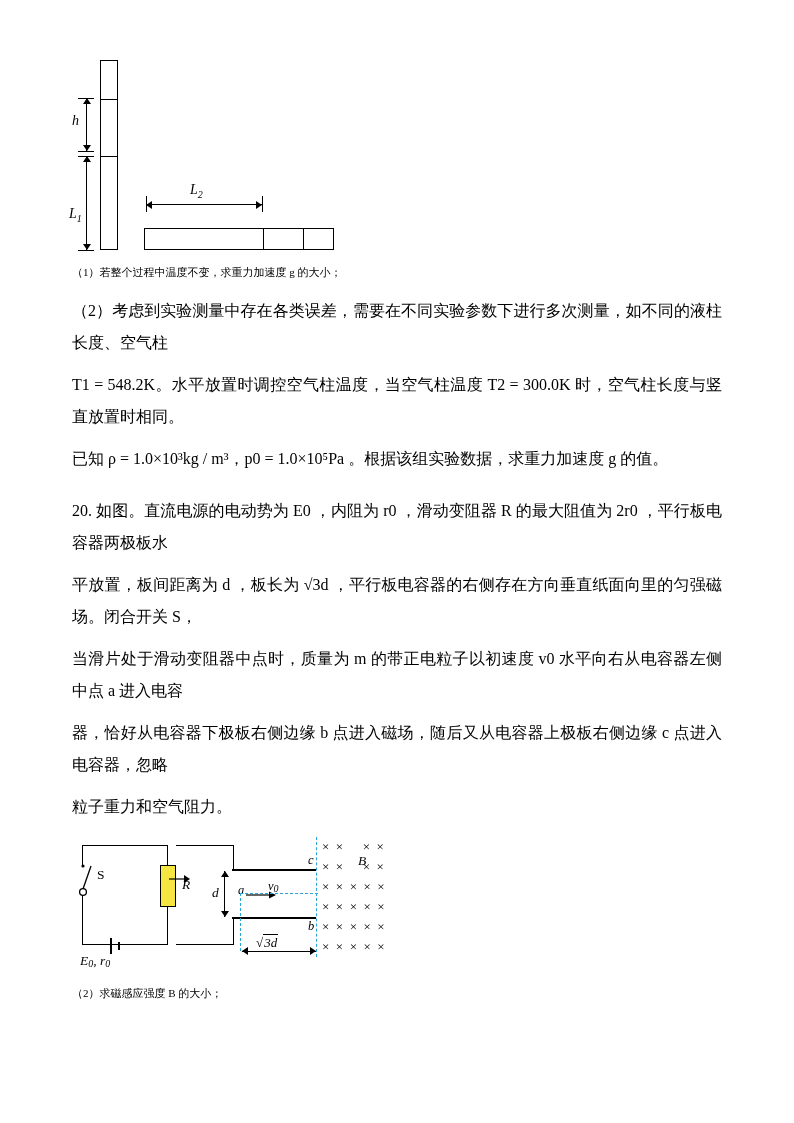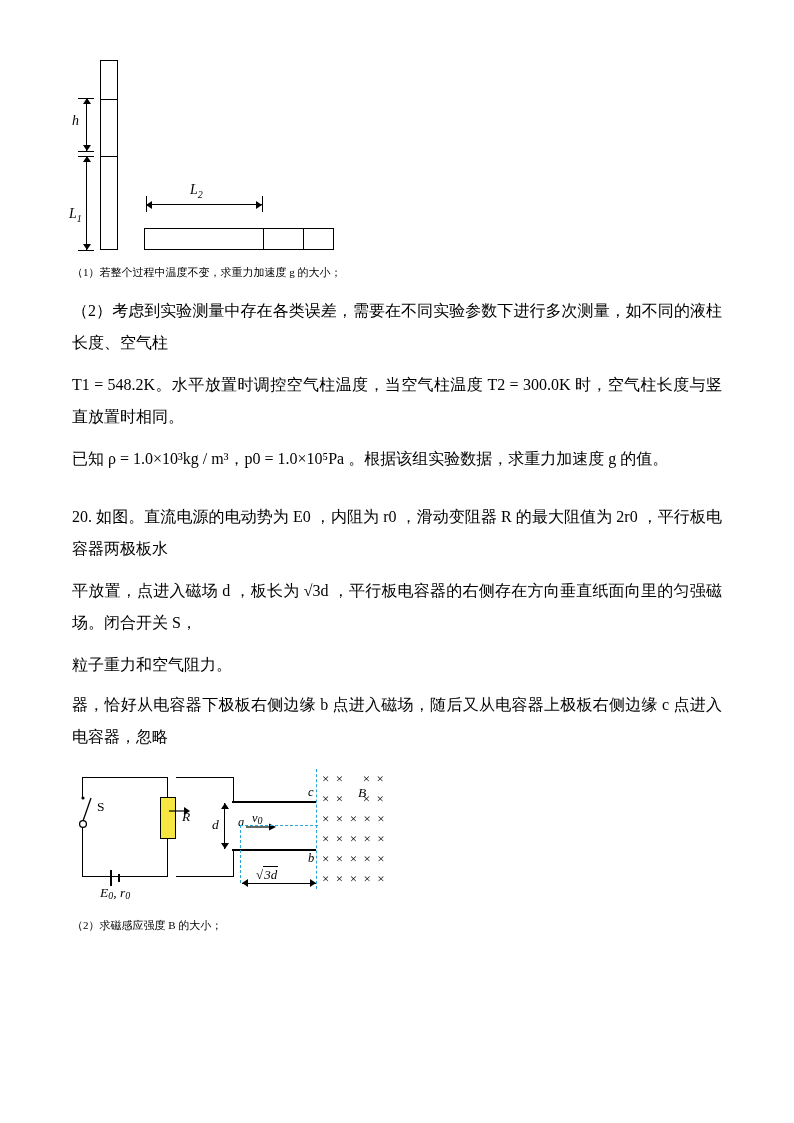--- a/index.html
+++ b/index.html
@@ -218,26 +218,27 @@
     <div class="arrow-h" style="left:74px; top:148px; width:116px;"></div>
     <div class="tick" style="left:74px; top:140px; width:1px; height:16px;"></div>
     <div class="tick" style="left:190px; top:140px; width:1px; height:16px;"></div>
     <div class="dim" style="left:118px; top:126px;"><i>L</i><sub>2</sub></div>
   </div>
 
   <p class="item">（1）若整个过程中温度不变，求重力加速度 g 的大小；</p>
 
   <p class="para">（2）考虑到实验测量中存在各类误差，需要在不同实验参数下进行多次测量，如不同的液柱长度、空气柱</p>
   <p class="para">T1 = 548.2K。水平放置时调控空气柱温度，当空气柱温度 T2 = 300.0K 时，空气柱长度与竖直放置时相同。</p>
-  <p class="para" style="margin-bottom:26px;">已知 ρ = 1.0×10³kg / m³，p0 = 1.0×10⁵Pa 。根据该组实验数据，求重力加速度 g 的值。</p>
+  <p class="para" style="margin-bottom:20px;">已知 ρ = 1.0×10³kg / m³，p0 = 1.0×10⁵Pa 。根据该组实验数据，求重力加速度 g 的值。</p>
 
   <p class="para"><span>20.</span> <span>如图。直流电源的电动势为 E0 ，内阻为 r0 ，滑动变阻器 R 的最大阻值为 2r0 ，平行板电容器两极板水</span></p>
-  <p class="para">平放置，点进入磁场 d ，板长为 √3d ，平行板电容器的右侧存在方向垂直纸面向里的匀强磁场。闭合开关 S，</p>
+  <p class="para">平放置，板间距离为 d ，板长为 √3d ，平行板电容器的右侧存在方向垂直纸面向里的匀强磁场。闭合开关 S，</p>
+  <p class="para">当滑片处于滑动变阻器中点时，质量为 m 的带正电粒子以初速度 v0 水平向右从电容器左侧中点 a 进入电容</p>
+  <p class="para">器，恰好从电容器下极板右侧边缘 b 点进入磁场，随后又从电容器上极板右侧边缘 c 点进入电容器，忽略</p>
   <p class="para" style="margin-bottom:8px;">粒子重力和空气阻力。</p>
-  <p class="para">器，恰好从电容器下极板右侧边缘 b 点进入磁场，随后又从电容器上极板右侧边缘 c 点进入电容器，忽略</p>
 
   <div class="fig-circuit">
 
     <div class="wire" style="left:10px; top:14px; width:86px; height:1.4px;"></div>
     <div class="wire" style="left:10px; top:14px; width:1.4px; height:22px;"></div>
     <div class="wire" style="left:10px; top:62px; width:1.4px; height:52px;"></div>
     <div class="wire" style="left:10px; top:113px; width:86px; height:1.4px;"></div>
     <div class="wire" style="left:95px; top:14px; width:1.4px; height:20px;"></div>
     <div class="wire" style="left:95px; top:76px; width:1.4px; height:38px;"></div>
 
@@ -250,39 +251,39 @@
 
     <div class="res-box" style="left:88px; top:34px; width:16px; height:42px;"></div>
     <svg style="position:absolute; left:96px; top:40px;" width="22" height="16">
       <line x1="1" y1="8" x2="16" y2="8" stroke="#000" stroke-width="1.2"></line>
       <polygon points="16,4 22,8 16,12" fill="#000"></polygon>
     </svg>
     <div class="lbl" style="left:110px; top:46px;">R</div>
 
     <div class="batt-long" style="left:38px; top:107px; width:1.6px; height:16px;"></div>
     <div class="batt-short" style="left:46px; top:111px; width:1.6px; height:8px;"></div>
-    <div class="lbl" style="left:28px; top:122px;"><i>E</i><span class="s">0</span><span>, r</span><span class="s">0</span></div>
+    <div class="lbl" style="left:8px; top:122px;"><i>E</i><span class="s">0</span><span>, r</span><span class="s">0</span></div>
 
     <div class="wire" style="left:104px; top:14px; width:58px; height:1.4px;"></div>
     <div class="wire" style="left:104px; top:113px; width:58px; height:1.4px;"></div>
 
     <div class="plate" style="left:160px; top:38px; width:84px; height:2.2px;"></div>
     <div class="plate" style="left:160px; top:86px; width:84px; height:2.2px;"></div>
     <div class="wire" style="left:161px; top:14px; width:1.4px; height:25px;"></div>
     <div class="wire" style="left:161px; top:88px; width:1.4px; height:26px;"></div>
 
     <div class="arrow-v" style="left:152px; top:40px; height:46px;"></div>
     <div class="lbl" style="left:140px; top:54px;">d</div>
 
     <div class="lbl" style="left:166px; top:52px; font-size:12.5px;">a</div>
     <svg style="position:absolute; left:174px; top:58px;" width="30" height="12">
       <line x1="0" y1="6" x2="23" y2="6" stroke="#000" stroke-width="1.2"></line>
       <polygon points="23,2.5 30,6 23,9.5" fill="#000"></polygon>
     </svg>
-    <div class="lbl" style="left:180px; top:48px; font-size:12.5px;"><i>v</i><span class="s">0</span></div>
+    <div class="lbl" style="left:196px; top:48px; font-size:12.5px;"><i>v</i><span class="s">0</span></div>
 
     <div class="dashed-v" style="left:244px; top:6px; height:120px;"></div>
     <div class="dashed-h" style="left:168px; top:62px; width:78px;"></div>
     <div class="dashed-v" style="left:168px; top:62px; height:58px;"></div>
 
     <div class="lbl" style="left:236px; top:88px; font-size:12.5px;">b</div>
     <div class="lbl" style="left:236px; top:22px; font-size:12.5px;">c</div>
 
     <div class="cross-field" style="left:250px; top:6px;">
       <div class="cross-row">×&nbsp;&nbsp;×&nbsp;&nbsp;&nbsp;&nbsp;&nbsp;&nbsp;×&nbsp;&nbsp;×</div>

